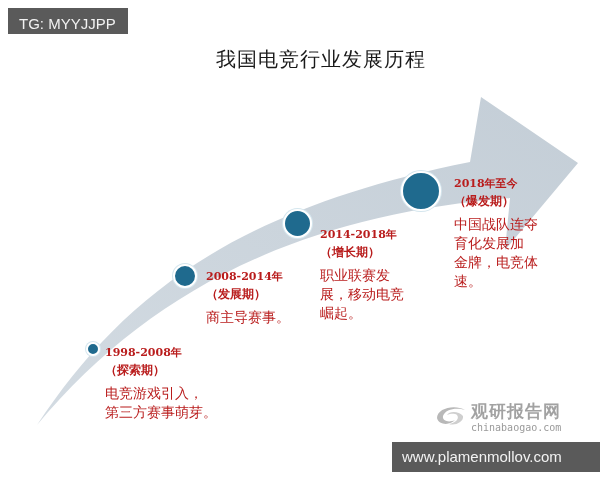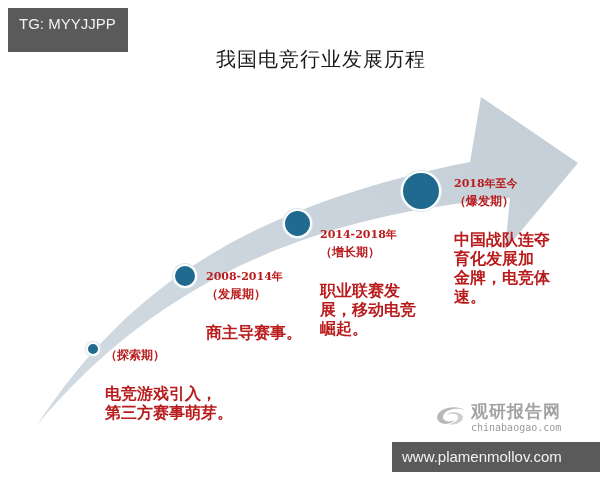--- a/index.html
+++ b/index.html
@@ -5,38 +5,38 @@
     html, body { margin: 0; padding: 0; }
     body {
       width: 600px; height: 480px; position: relative; overflow: hidden;
       background: #ffffff;
       font-family: "DejaVu Sans", "Liberation Sans", sans-serif;
     }
     .tg-badge {
       position: absolute; left: 8px; top: 8px;
       background: #5a5a5a; color: #f2f2f2;
       font-family: "Liberation Sans", sans-serif;
-      font-size: 15px; padding: 7px 12px 19px 11px; line-height: 18px;
+      font-size: 15px; padding: 7px 12px 1px 11px; line-height: 18px;
     }
     .title {
       position: absolute; left: 8px; width: 600px; top: 46px;
       text-align: center; font-family: "DejaVu Serif", "Liberation Serif", serif;
       font-size: 20px; color: #1a1a1a; letter-spacing: 1px;
       padding-left: 26px; box-sizing: border-box;
     }
     svg.arrow { position: absolute; left: 0; top: 0; }
     .dot {
       position: absolute; border-radius: 50%;
       background: #1f6a8e; border: 2px solid #ffffff;
       box-shadow: 0 0 0 1px #d5e6ee;
     }
     .stage { position: absolute; color: #b91c1c; }
     .stage .year { font-size: 11px; font-weight: bold; line-height: 15px; white-space: nowrap; font-family: "DejaVu Serif", serif; }
     .stage .phase { font-size: 12px; font-weight: bold; line-height: 20px; white-space: nowrap; }
-    .stage .desc { font-size: 16px; font-weight: bold; line-height: 19px; margin-top: 19px; }
+    .stage .desc { font-size: 14px; font-weight: normal; line-height: 19px; margin-top: 4px; }
     .watermark {
       position: absolute; left: 433px; top: 398px; width: 140px; height: 40px;
       color: #9a9a9a;
     }
     .wm-logo { position: absolute; left: 0; top: 4px; width: 36px; height: 26px; }
     .wm-cn { position: absolute; left: 38px; top: 2px; font-size: 17px; font-weight: bold; color: #a2a2a2; letter-spacing: 1px; white-space: nowrap; }
     .wm-en { position: absolute; left: 38px; top: 24px; font-size: 10px; color: #9a9a9a; font-family: "DejaVu Sans Mono", monospace; white-space: nowrap; }
     .site-badge {
       position: absolute; left: 392px; top: 442px; width: 224px; height: 30px;
       background: #5a5a5a; color: #f2f2f2;
@@ -66,20 +66,21 @@
            L 510 198
            C 300 215, 150 290, 37 425 Z" fill="url(#ag)"></path>
 </svg>
 
 <div class="dot" style="left:86px; top:342px; width:10px; height:10px;"></div>
 <div class="dot" style="left:173px; top:264px; width:20px; height:20px;"></div>
 <div class="dot" style="left:283px; top:209px; width:25px; height:25px;"></div>
 <div class="dot" style="left:401px; top:171px; width:36px; height:36px;"></div>
 
 <div class="stage" style="left:105px; top:345px;">
+  <div class="year">1998-2008年</div>
   <div class="phase">（探索期）</div>
   <div class="desc">
     <div>电竞游戏引入，</div>
     <div>第三方赛事萌芽。</div>
   </div>
 </div>
 
 <div class="stage" style="left:206px; top:269px;">
   <div class="year">2008-2014年</div>
   <div class="phase">（发展期）</div>

